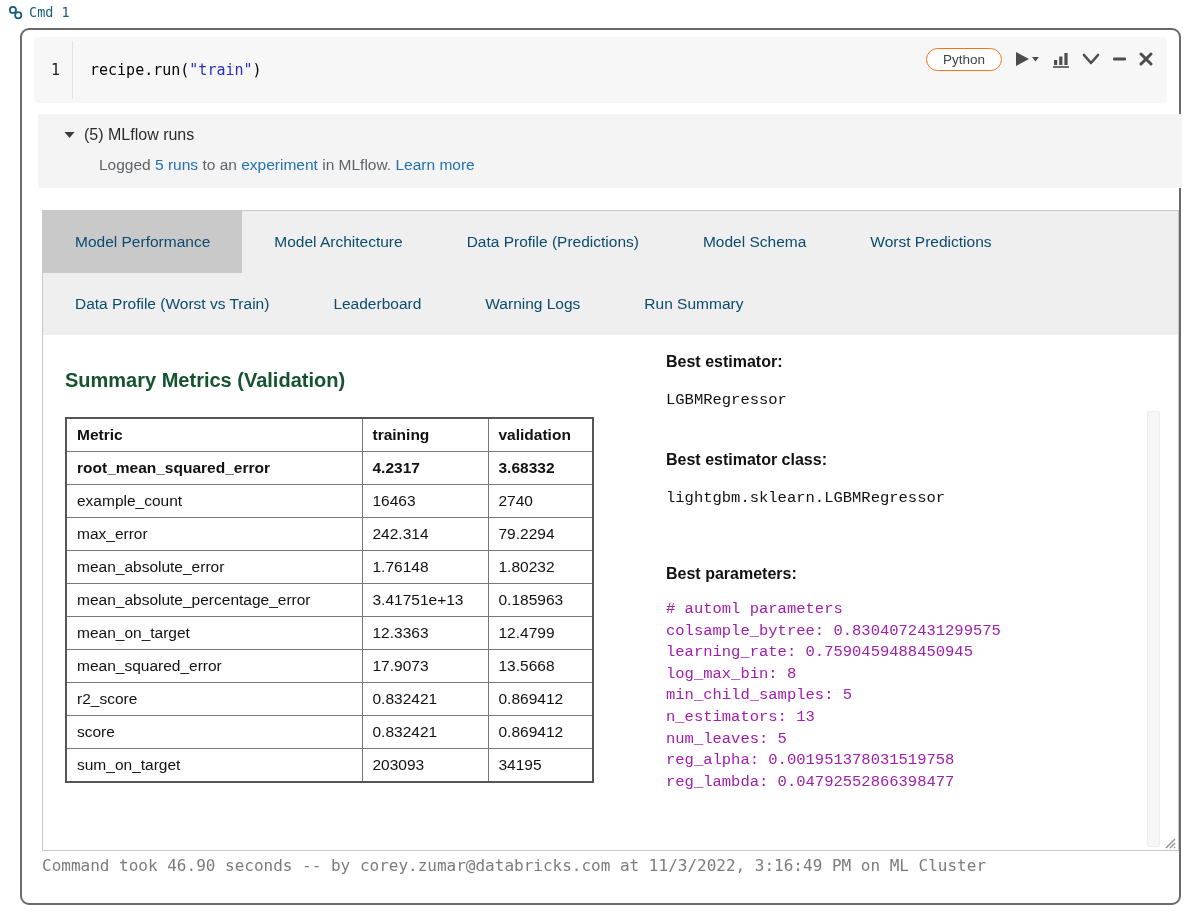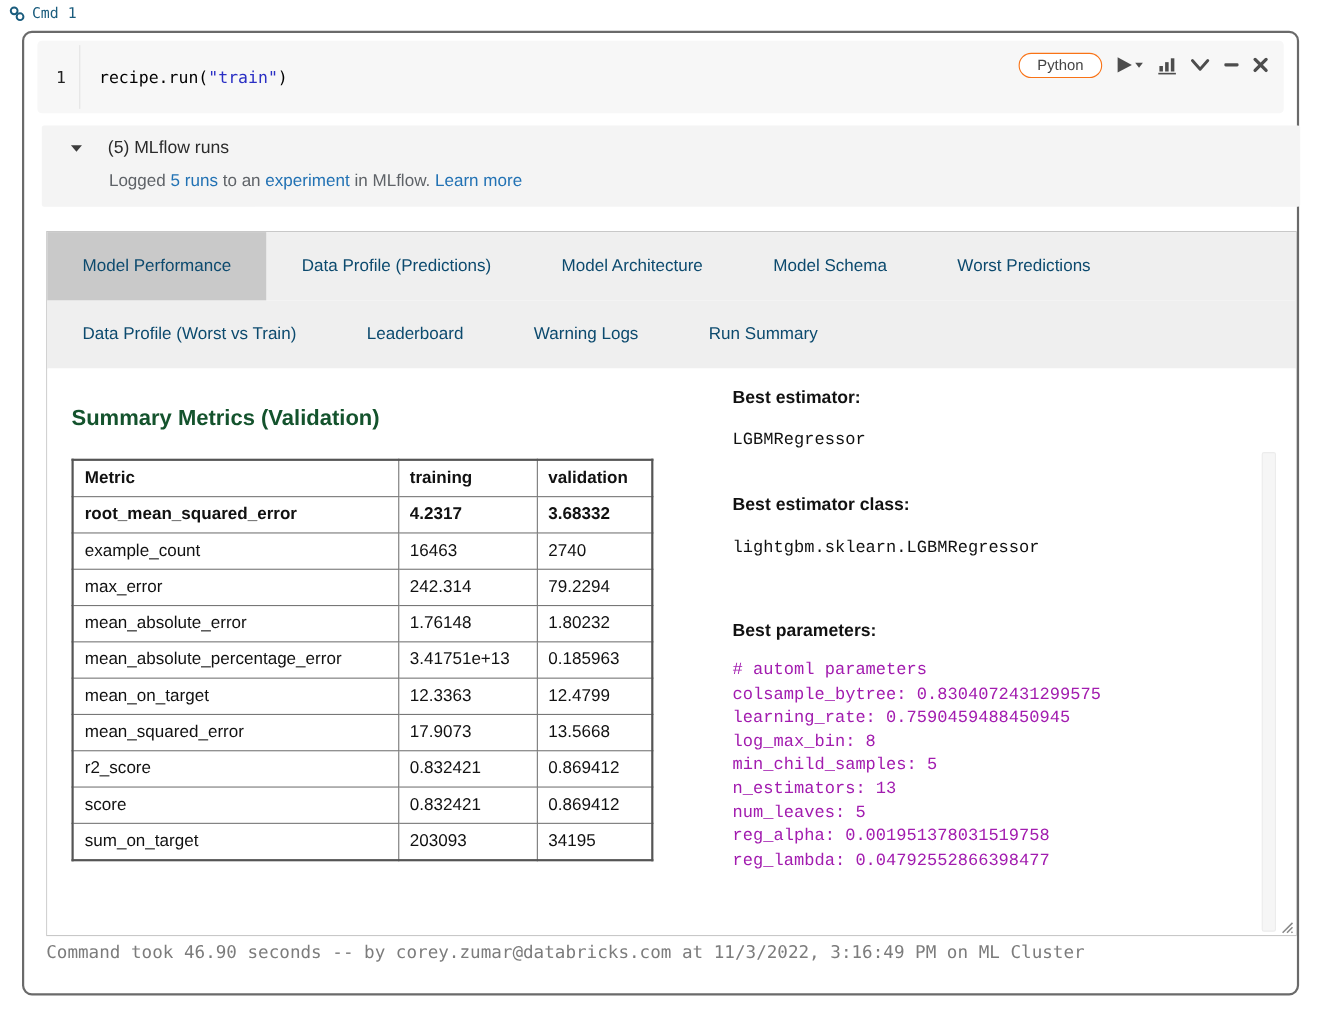--- a/index.html
+++ b/index.html
@@ -26,21 +26,21 @@
   .code-line .str { color:#2a2fc4; }
 
   
   .cell-toolbar { position:absolute; right:14px; top:8px; height:28px; display:flex; align-items:center; gap:12px; }
   .pill { font-family:"Liberation Sans", sans-serif; font-size:13.5px; color:#444;
           background:#ffffff; border:1px solid #f97316; border-radius:14px; padding:3px 16px; cursor:pointer; }
   .tool-icon { display:inline-flex; align-items:center; cursor:pointer; }
 
   
   .mlflow { position:absolute; left:16px; top:84px; width:1144px; height:74px; background:#f4f4f4; border-radius:2px; }
-  .mlflow-title-row { position:absolute; left:26px; top:12px; display:flex; align-items:center; gap:23px;
+  .mlflow-title-row { position:absolute; left:26px; top:12px; display:flex; align-items:center; gap:9px;
                       font-size:16px; color:#2b2b2b; cursor:pointer; }
   .mlflow-detail { position:absolute; left:61px; top:42px; font-size:15.5px; color:#5f6368; }
   .mlflow-detail .link { color:#2272b4; cursor:pointer; }
 
   
   .results-panel { position:absolute; left:20px; top:180px; width:1137px; height:641px;
                    border:1px solid #c8c8c8; background:#ffffff; }
   .tab-row { display:flex; height:62px; background:#efefef; }
   .tab { line-height:62px; padding:0 32px; font-size:15.5px; color:#0c4a6e; white-space:nowrap; cursor:pointer; }
   .tab-row-1 .tab.selected { background:#c9c9c9; }
@@ -144,22 +144,22 @@
             </svg>
         </span>
         <span>(5) MLflow runs</span>
       </div>
       <div class="mlflow-detail"><span>Logged </span><span class="link">5 runs</span><span> to an </span><span class="link">experiment</span><span> in MLflow. </span><span class="link">Learn more</span></div>
     </div>
 
     <div class="results-panel">
       <div class="tab-row tab-row-1">
           <div class="tab selected">Model Performance</div>
+          <div class="tab">Model Architecture</div>
           <div class="tab">Data Profile (Predictions)</div>
-          <div class="tab">Model Architecture</div>
           <div class="tab">Model Schema</div>
           <div class="tab">Worst Predictions</div>
         </div>
       <div class="tab-row tab-row-2">
           <div class="tab">Data Profile (Worst vs Train)</div>
           <div class="tab">Leaderboard</div>
           <div class="tab">Warning Logs</div>
           <div class="tab">Run Summary</div>
         </div>
 

